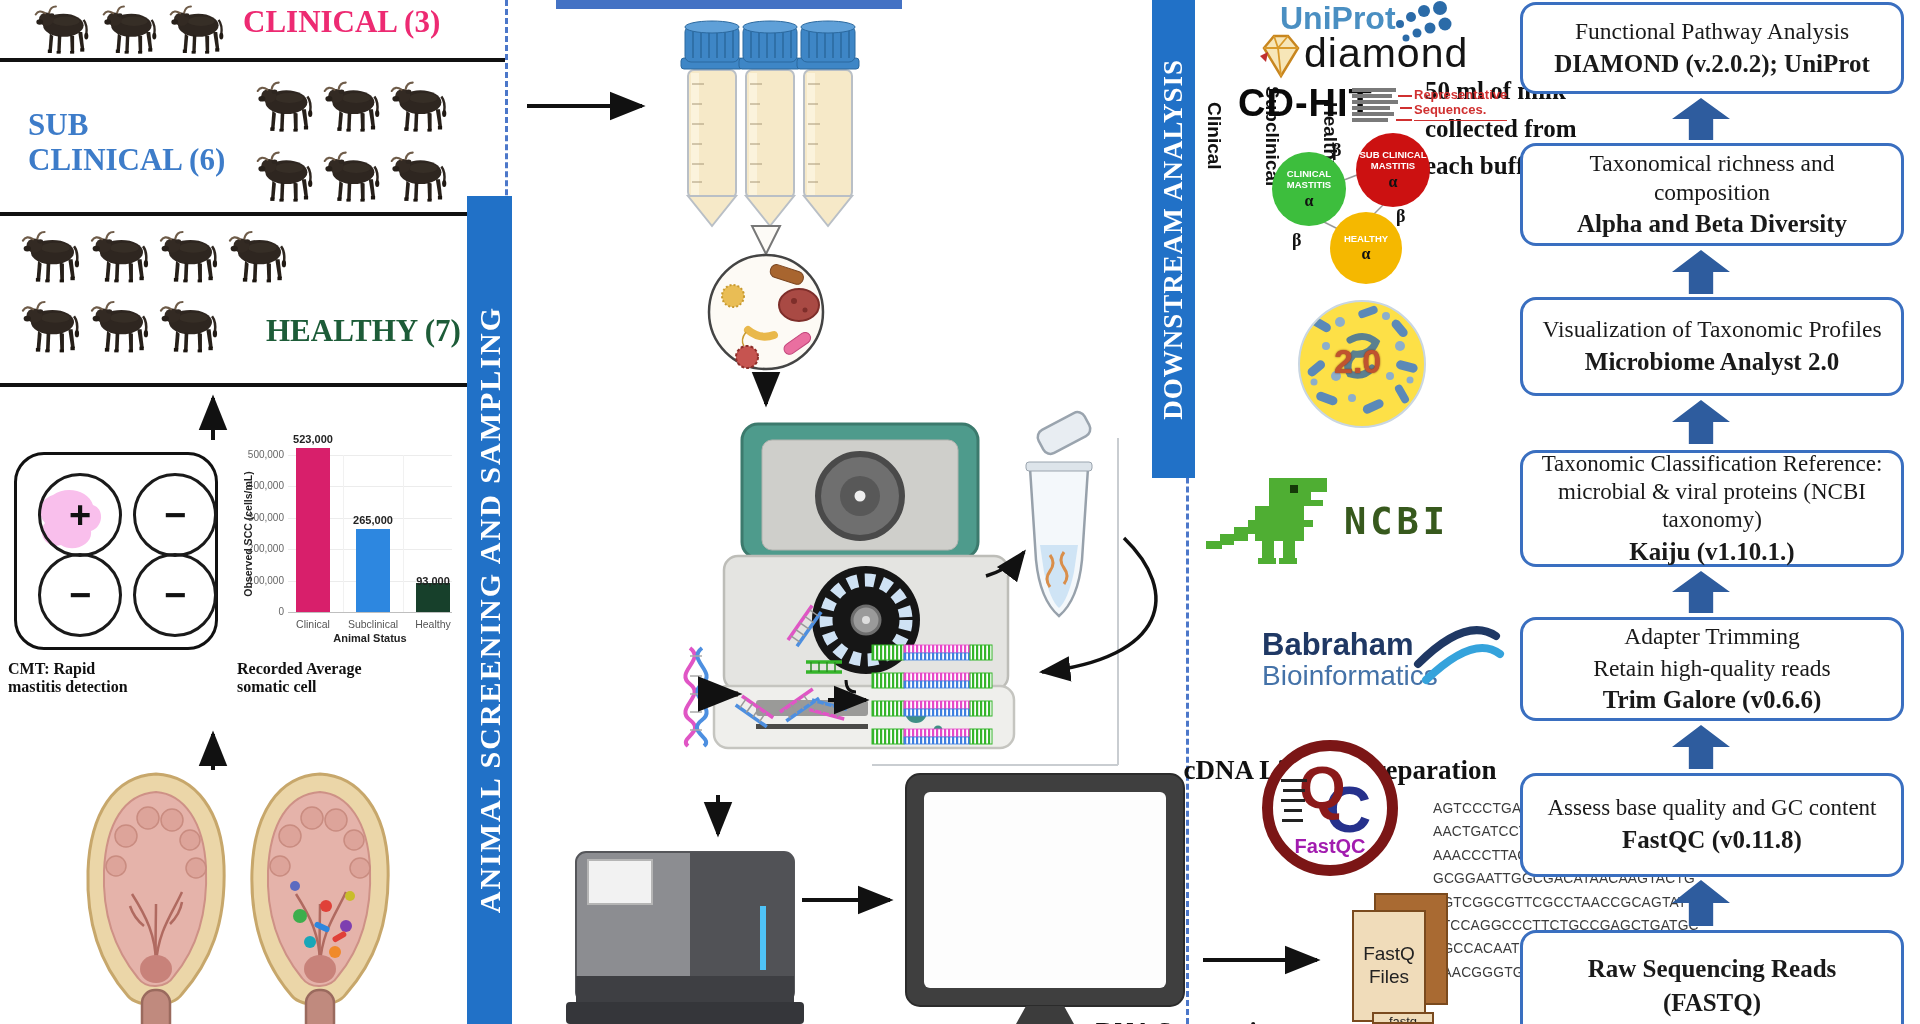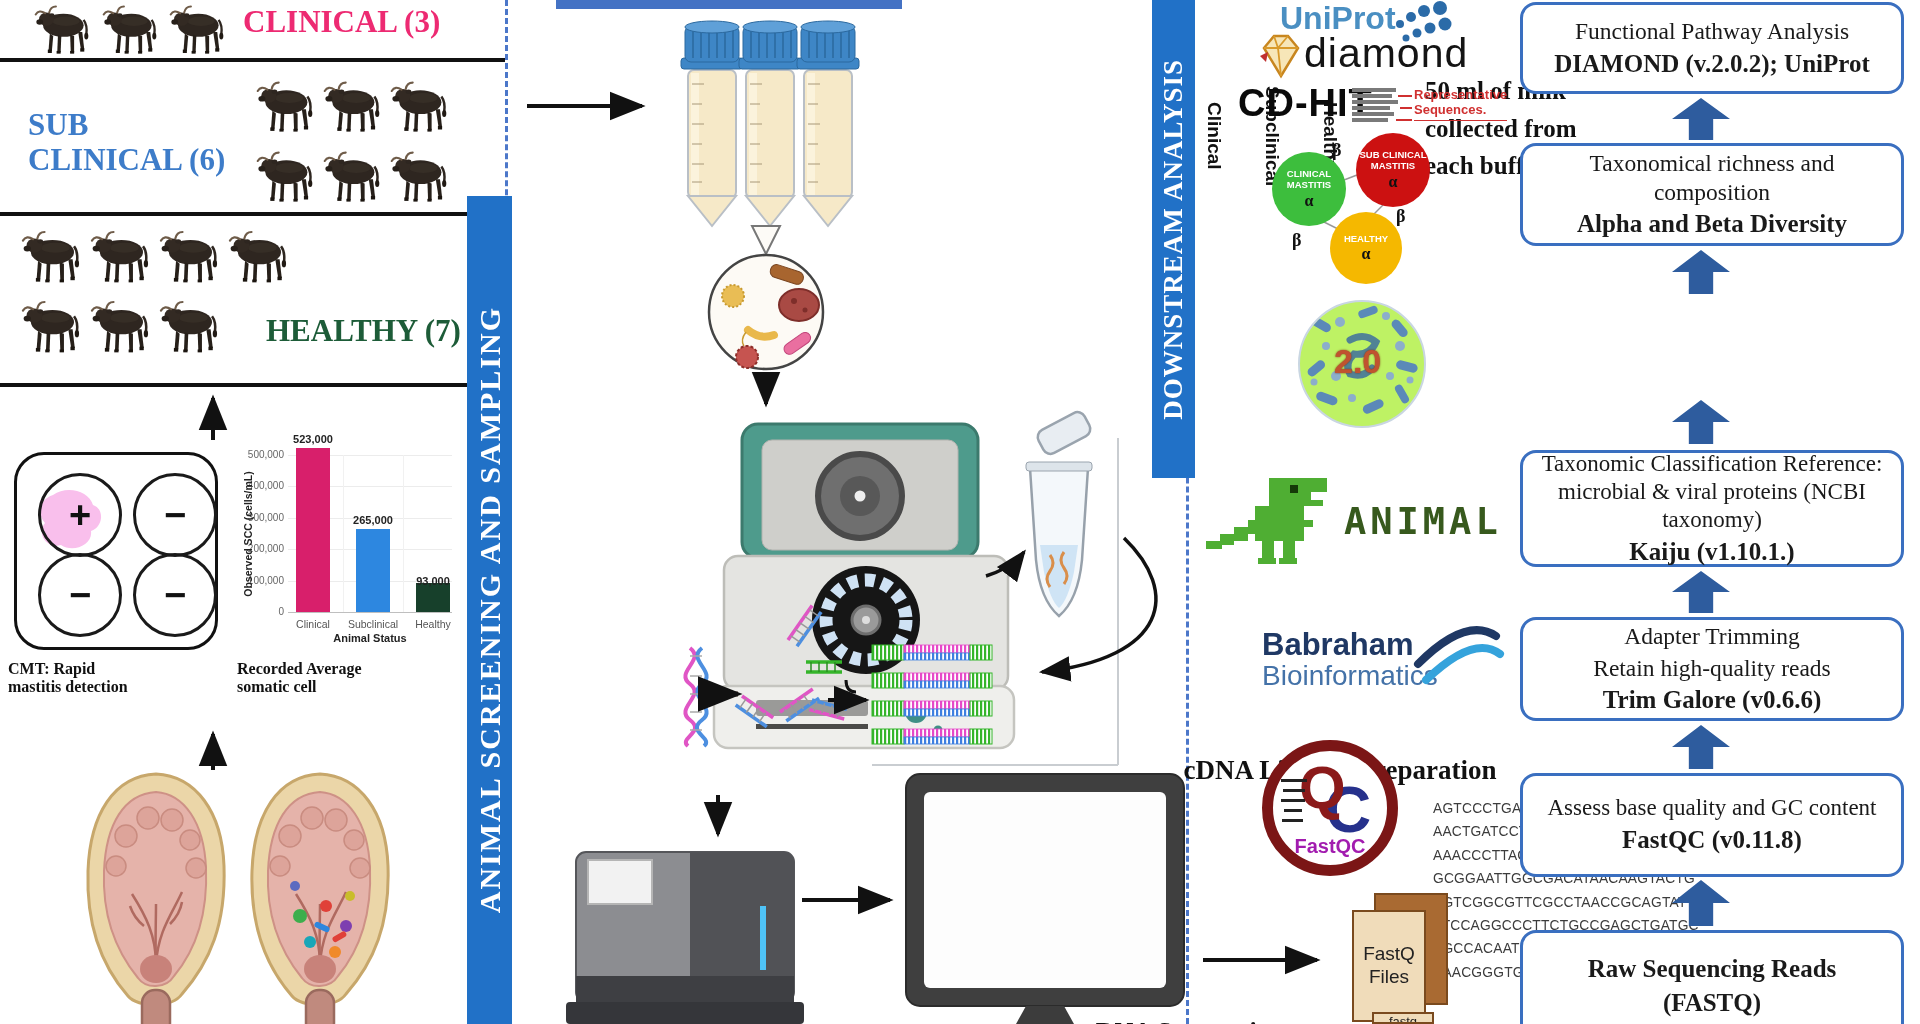--- a/index.html
+++ b/index.html
@@ -561,21 +561,21 @@
     <div class="al">α</div>
   </div>
   <div class="div-circle" style="left:1330px;top:212px;width:72px;height:72px;background:#F5B800;">
     <div class="cl">HEALTHY</div>
     <div class="al">α</div>
   </div>
   <div class="beta" style="left:1332px;top:140px;">β</div>
   <div class="beta" style="left:1396px;top:206px;">β</div>
   <div class="beta" style="left:1292px;top:230px;">β</div>
 
-  <div class="abs" style="left:1298px;top:300px;width:124px;height:124px;border-radius:50%;background:#bef264;border:2px solid #C9D6E2;overflow:hidden;">
+  <div class="abs" style="left:1298px;top:300px;width:124px;height:124px;border-radius:50%;background:#fde047;border:2px solid #C9D6E2;overflow:hidden;">
     <svg width="124" height="124" viewBox="0 0 124 124">
       <g fill="#5B89B8">
         <rect x="10" y="18" width="22" height="9" rx="4.5" transform="rotate(30 21 22)"></rect>
         <rect x="58" y="6" width="20" height="8" rx="4" transform="rotate(-20 68 10)"></rect>
         <rect x="90" y="22" width="20" height="9" rx="4.5" transform="rotate(50 100 26)"></rect>
         <rect x="6" y="62" width="20" height="9" rx="4.5" transform="rotate(-40 16 66)"></rect>
         <rect x="96" y="60" width="22" height="9" rx="4.5" transform="rotate(15 107 64)"></rect>
         <rect x="16" y="92" width="22" height="9" rx="4.5" transform="rotate(20 27 96)"></rect>
         <rect x="62" y="100" width="22" height="9" rx="4.5" transform="rotate(-25 73 104)"></rect>
         <rect x="92" y="88" width="20" height="8" rx="4" transform="rotate(60 102 92)"></rect>
@@ -610,21 +610,21 @@
       <rect x="14" y="56" width="14" height="11"></rect>
         <rect x="0" y="63" width="16" height="8"></rect>
       <rect x="56" y="63" width="12" height="18"></rect>
         <rect x="52" y="80" width="18" height="6"></rect>
       <rect x="77" y="63" width="12" height="18"></rect>
         <rect x="73" y="80" width="18" height="6"></rect>
     </g>
     <rect x="84" y="7" width="8" height="8" fill="#153a08"></rect>
     <rect x="105" y="14" width="16" height="5" fill="#fff"></rect>
   </svg>
-  <div class="abs" style="left:1344px;top:500px;font-family:'DejaVu Sans Mono',monospace;font-size:37px;font-weight:bold;color:#37591D;letter-spacing:4px;">ANIMAL</div>
+  <div class="abs" style="left:1344px;top:500px;font-family:'DejaVu Sans Mono',monospace;font-size:37px;font-weight:bold;color:#37591D;letter-spacing:4px;">NCBI</div>
 
   <div class="abs sans" style="left:1262px;top:628px;line-height:1.08;">
     <div style="font-size:31px;font-weight:bold;color:#1F3864;">Babraham</div>
     <div style="font-size:28px;color:#4472A8;">Bioinformatics</div>
   </div>
   <svg class="abs" style="left:1408px;top:602px" width="100" height="100" viewBox="0 0 100 100">
     <path d="M10 62 Q58 14 88 34" stroke="#1F3864" stroke-width="8" fill="none" stroke-linecap="round"></path>
     <path d="M18 78 Q66 32 92 52" stroke="#35A3DC" stroke-width="8" fill="none" stroke-linecap="round"></path>
   </svg>
 
@@ -655,20 +655,24 @@
   <div class="fc-box" style="top:2px;height:92px;">
     <div class="fc-line">Functional Pathway Analysis</div>
     <div class="fc-line bold">DIAMOND (v.2.0.2); UniProt</div>
   </div>
   <div class="fc-arrow" style="top:98px;height:42px;"></div>
   <div class="fc-box wrap" style="top:143px;height:103px;">
     <div class="fc-line" style="width:330px;">Taxonomical richness and composition</div>
     <div class="fc-line bold">Alpha and Beta Diversity</div>
   </div>
   <div class="fc-arrow" style="top:250px;height:44px;"></div>
+  <div class="fc-box" style="top:297px;height:99px;">
+    <div class="fc-line">Visualization of Taxonomic Profiles</div>
+    <div class="fc-line bold">Microbiome Analyst 2.0</div>
+  </div>
   <div class="fc-arrow" style="top:400px;height:44px;"></div>
   <div class="fc-box wrap" style="top:450px;height:117px;">
     <div class="fc-line" style="width:356px;font-size:23px;">Taxonomic Classification Reference: microbial &amp; viral proteins (NCBI taxonomy)</div>
     <div class="fc-line bold">Kaiju (v1.10.1.)</div>
   </div>
   <div class="fc-arrow" style="top:571px;height:42px;"></div>
   <div class="fc-box" style="top:617px;height:104px;">
     <div class="fc-line">Adapter Trimming</div>
     <div class="fc-line">Retain high-quality reads</div>
     <div class="fc-line bold">Trim Galore (v0.6.6)</div>

